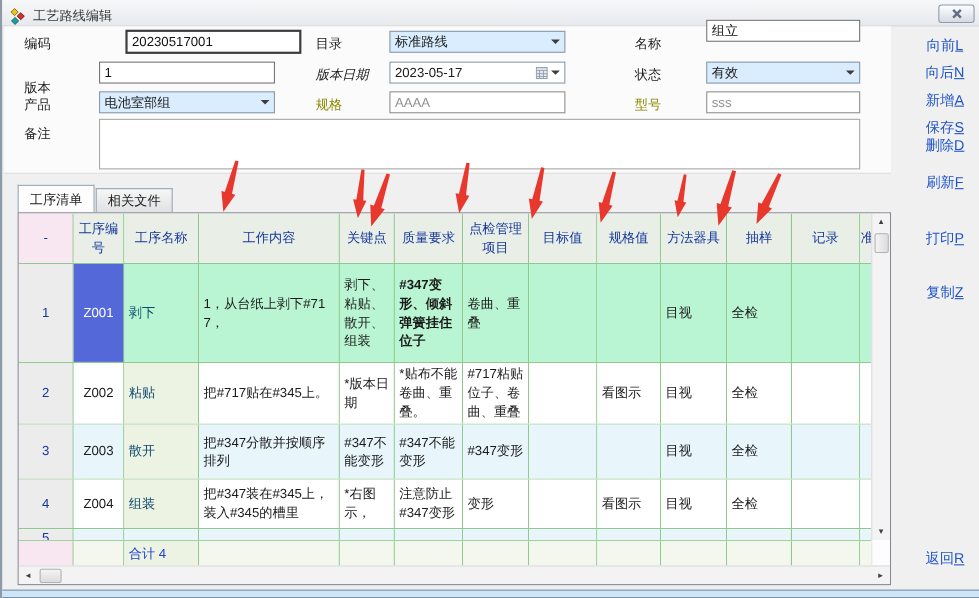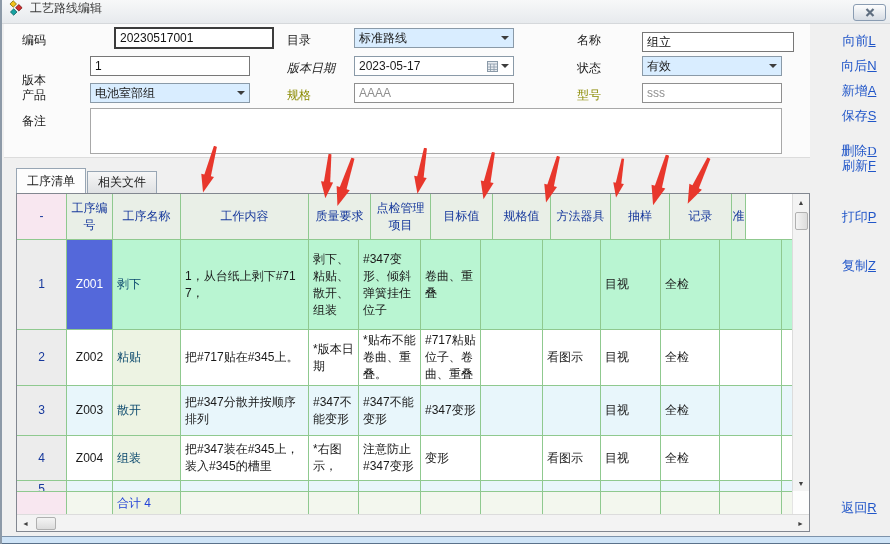--- a/index.html
+++ b/index.html
@@ -5,21 +5,21 @@
   html,body{margin:0;padding:0;background:#fff;}
   *{box-sizing:border-box;}
   .window{
     position:relative;width:890px;height:544px;background:#f0f0f0;
     font-family:"Liberation Sans","DejaVu Sans",sans-serif;font-size:12px;color:#1a1a1a;
     border-left:2px solid #8d9aa8;overflow:hidden;
   }
   
   .titlebar{position:absolute;left:0;top:0;right:0;height:24px;
     background:linear-gradient(#f7f8f9,#e7eaed);border-bottom:1px solid #d5d8db;
-    display:flex;align-items:flex-start;padding-left:7px;}
+    display:flex;align-items:flex-end;padding-left:7px;}
   .titlebar .title{margin-left:6px;color:#3a3a3a;}
   .close-btn{position:absolute;left:851px;top:4px;width:33px;height:17px;
     border:1px solid #8a9cb2;border-radius:3px;background:linear-gradient(#fdfdfd,#d6dce4);
     display:flex;align-items:center;justify-content:center;padding:0;cursor:default;}
   
   .form-panel{position:absolute;left:2px;top:24px;width:806px;height:134px;
     background:#fbfbfb;border-bottom:1px solid #dcdcdc;}
   .flabel{position:absolute;color:#1a1a1a;}
   .flabel.olive{color:#8a8a00;}
   .ctrl{position:absolute;height:20px;background:#fff;border:1px solid #777;
@@ -144,73 +144,74 @@
         </svg>
       </span>
       <span class="dd-tri"></span>
     </span>
   </div>
 
   <span class="flabel olive" style="left:285px;top:87px;">规格</span>
   <input class="ctrl muted" style="left: 352px; top: 83px; width: 160px;" readonly="" value="AAAA">
 
   <span class="flabel" style="left:575px;top:32px;">名称</span>
-  <input class="ctrl" style="left: 640px; top: 32px; width: 152px;" readonly="" value="组立">
+  <input class="ctrl" style="left: 640px; top: 18px; width: 140px;" readonly="" value="组立">
 
   <span class="flabel" style="left:575px;top:60px;">状态</span>
   <div class="ctrl select" style="left:640px;top:56px;width:140px;">
     <span>有效</span>
     <span class="dd-tri"></span>
   </div>
 
   <span class="flabel olive" style="left:575px;top:87px;">型号</span>
   <input class="ctrl muted" style="left: 640px; top: 83px; width: 140px;" readonly="" value="sss">
 
   <div id="btn-col">
       <a class="cmd-btn" style="top: 32px;"><span>向前</span><u>L</u></a>
       <a class="cmd-btn" style="top: 57px;"><span>向后</span><u>N</u></a>
       <a class="cmd-btn" style="top: 82px;"><span>新增</span><u>A</u></a>
       <a class="cmd-btn" style="top: 107px;"><span>保存</span><u>S</u></a>
-      <a class="cmd-btn" style="top: 142px; font-family: Liberation Serif, serif;"><span>删除</span><u>D</u></a>
+      <a class="cmd-btn" style="top: 123px;"><span>删除</span><u>D</u></a>
       <a class="cmd-btn" style="top: 157px;"><span>刷新</span><u>F</u></a>
       <a class="cmd-btn" style="top: 208px;"><span>打印</span><u>P</u></a>
       <a class="cmd-btn" style="top: 257px;"><span>复制</span><u>Z</u></a>
       <a class="cmd-btn" style="top: 499px;"><span>返回</span><u>R</u></a>
     </div>
 
   <div class="tab" style="left:14px;">
     <span>工序清单</span>
   </div>
   <div class="tab inactive" style="left:85px;">
     <span>相关文件</span>
   </div>
 
   <div class="grid">
     <div class="grid-inner" id="grid-inner">
         <div class="grow" style="height: 46px;">
           <div class="cell h-cell first" style="width: 50px;">-</div>
           <div class="cell h-cell" style="width: 46px;">工序编号</div>
           <div class="cell h-cell" style="width: 68px;">工序名称</div>
           <div class="cell h-cell" style="width: 128px;">工作内容</div>
+          <div class="cell h-cell" style="width: 50px;">关键点</div>
           <div class="cell h-cell" style="width: 62px;">质量要求</div>
           <div class="cell h-cell" style="width: 60px;">点检管理项目</div>
           <div class="cell h-cell" style="width: 62px;">目标值</div>
           <div class="cell h-cell" style="width: 58px;">规格值</div>
           <div class="cell h-cell" style="width: 60px;">方法器具</div>
           <div class="cell h-cell" style="width: 59px;">抽样</div>
           <div class="cell h-cell" style="width: 62px;">记录</div>
           <div class="cell h-cell" style="width: 14px;">准</div>
         </div>
         <div class="grow r-selected" style="height: 90px;">
           <div class="cell c-num" style="width: 50px;">1</div>
           <div class="cell c-code" style="width: 46px;">Z001</div>
           <div class="cell c-name" style="width: 68px;">剥下</div>
           <div class="cell" style="width: 128px;">1，从台纸上剥下#717，</div>
           <div class="cell" style="width: 50px;">剥下、粘贴、散开、组装</div>
-          <div class="cell" style="width: 62px;">#347变形、倾斜弹簧挂住位子</div>
+          <div class="cell" style="width: 62px; font-weight: bold;">#347变形、倾斜弹簧挂住位子</div>
           <div class="cell" style="width: 60px;">卷曲、重叠</div>
           <div class="cell" style="width: 62px;"></div>
           <div class="cell" style="width: 58px;"></div>
           <div class="cell" style="width: 60px;">目视</div>
           <div class="cell" style="width: 59px;">全检</div>
           <div class="cell" style="width: 62px;"></div>
           <div class="cell" style="width: 14px;"></div>
         </div>
         <div class="grow r-white" style="height: 56px;">
           <div class="cell c-num" style="width: 50px;">2</div>

